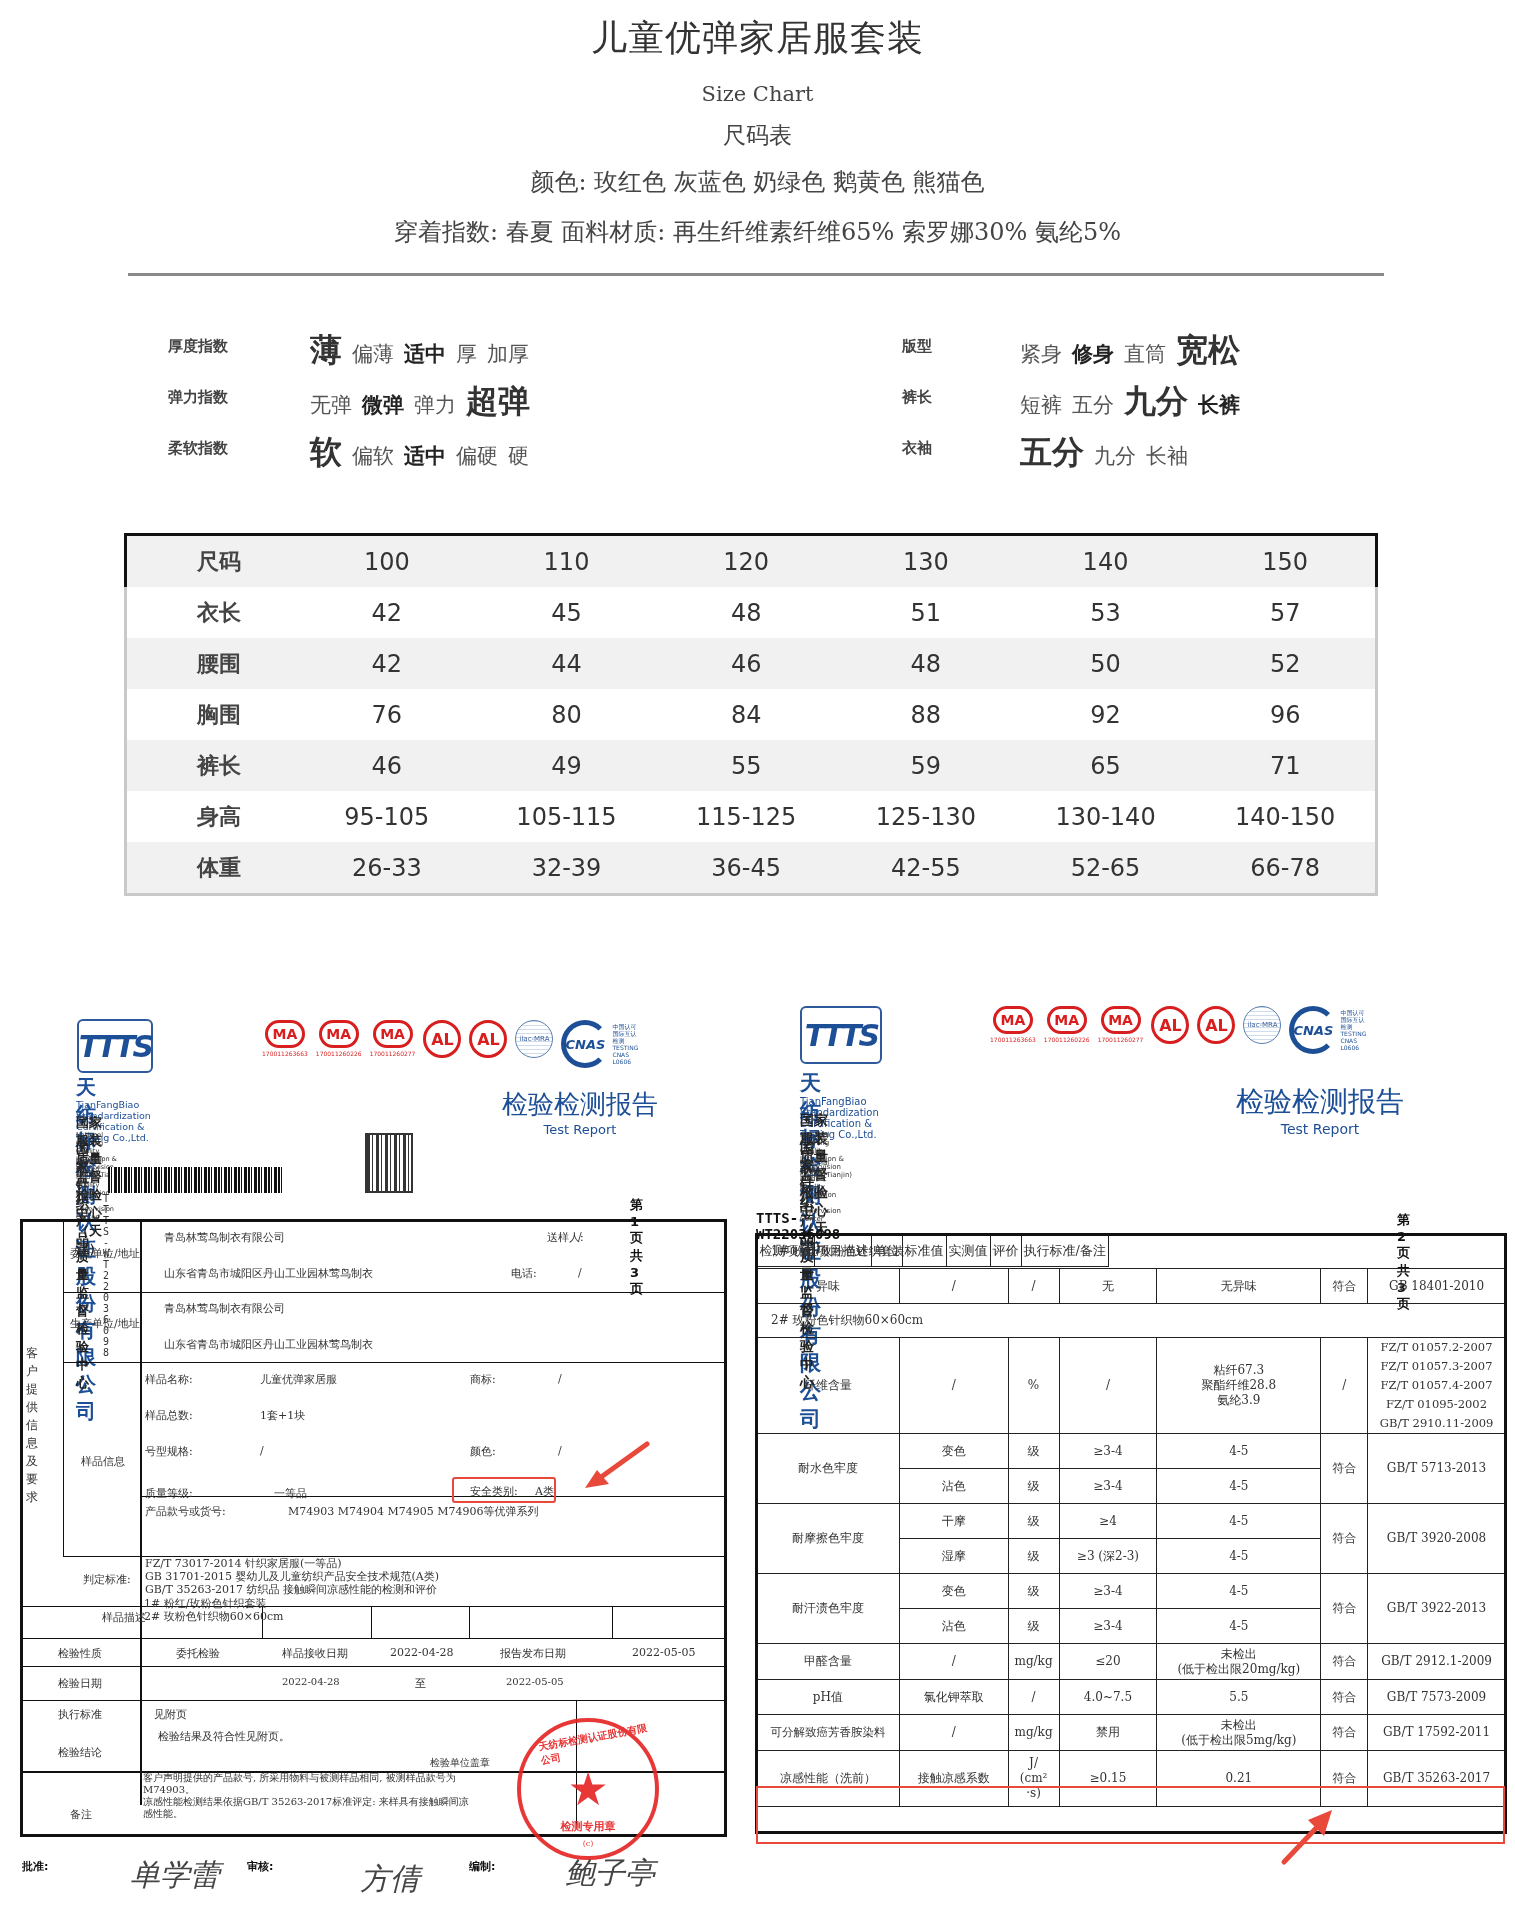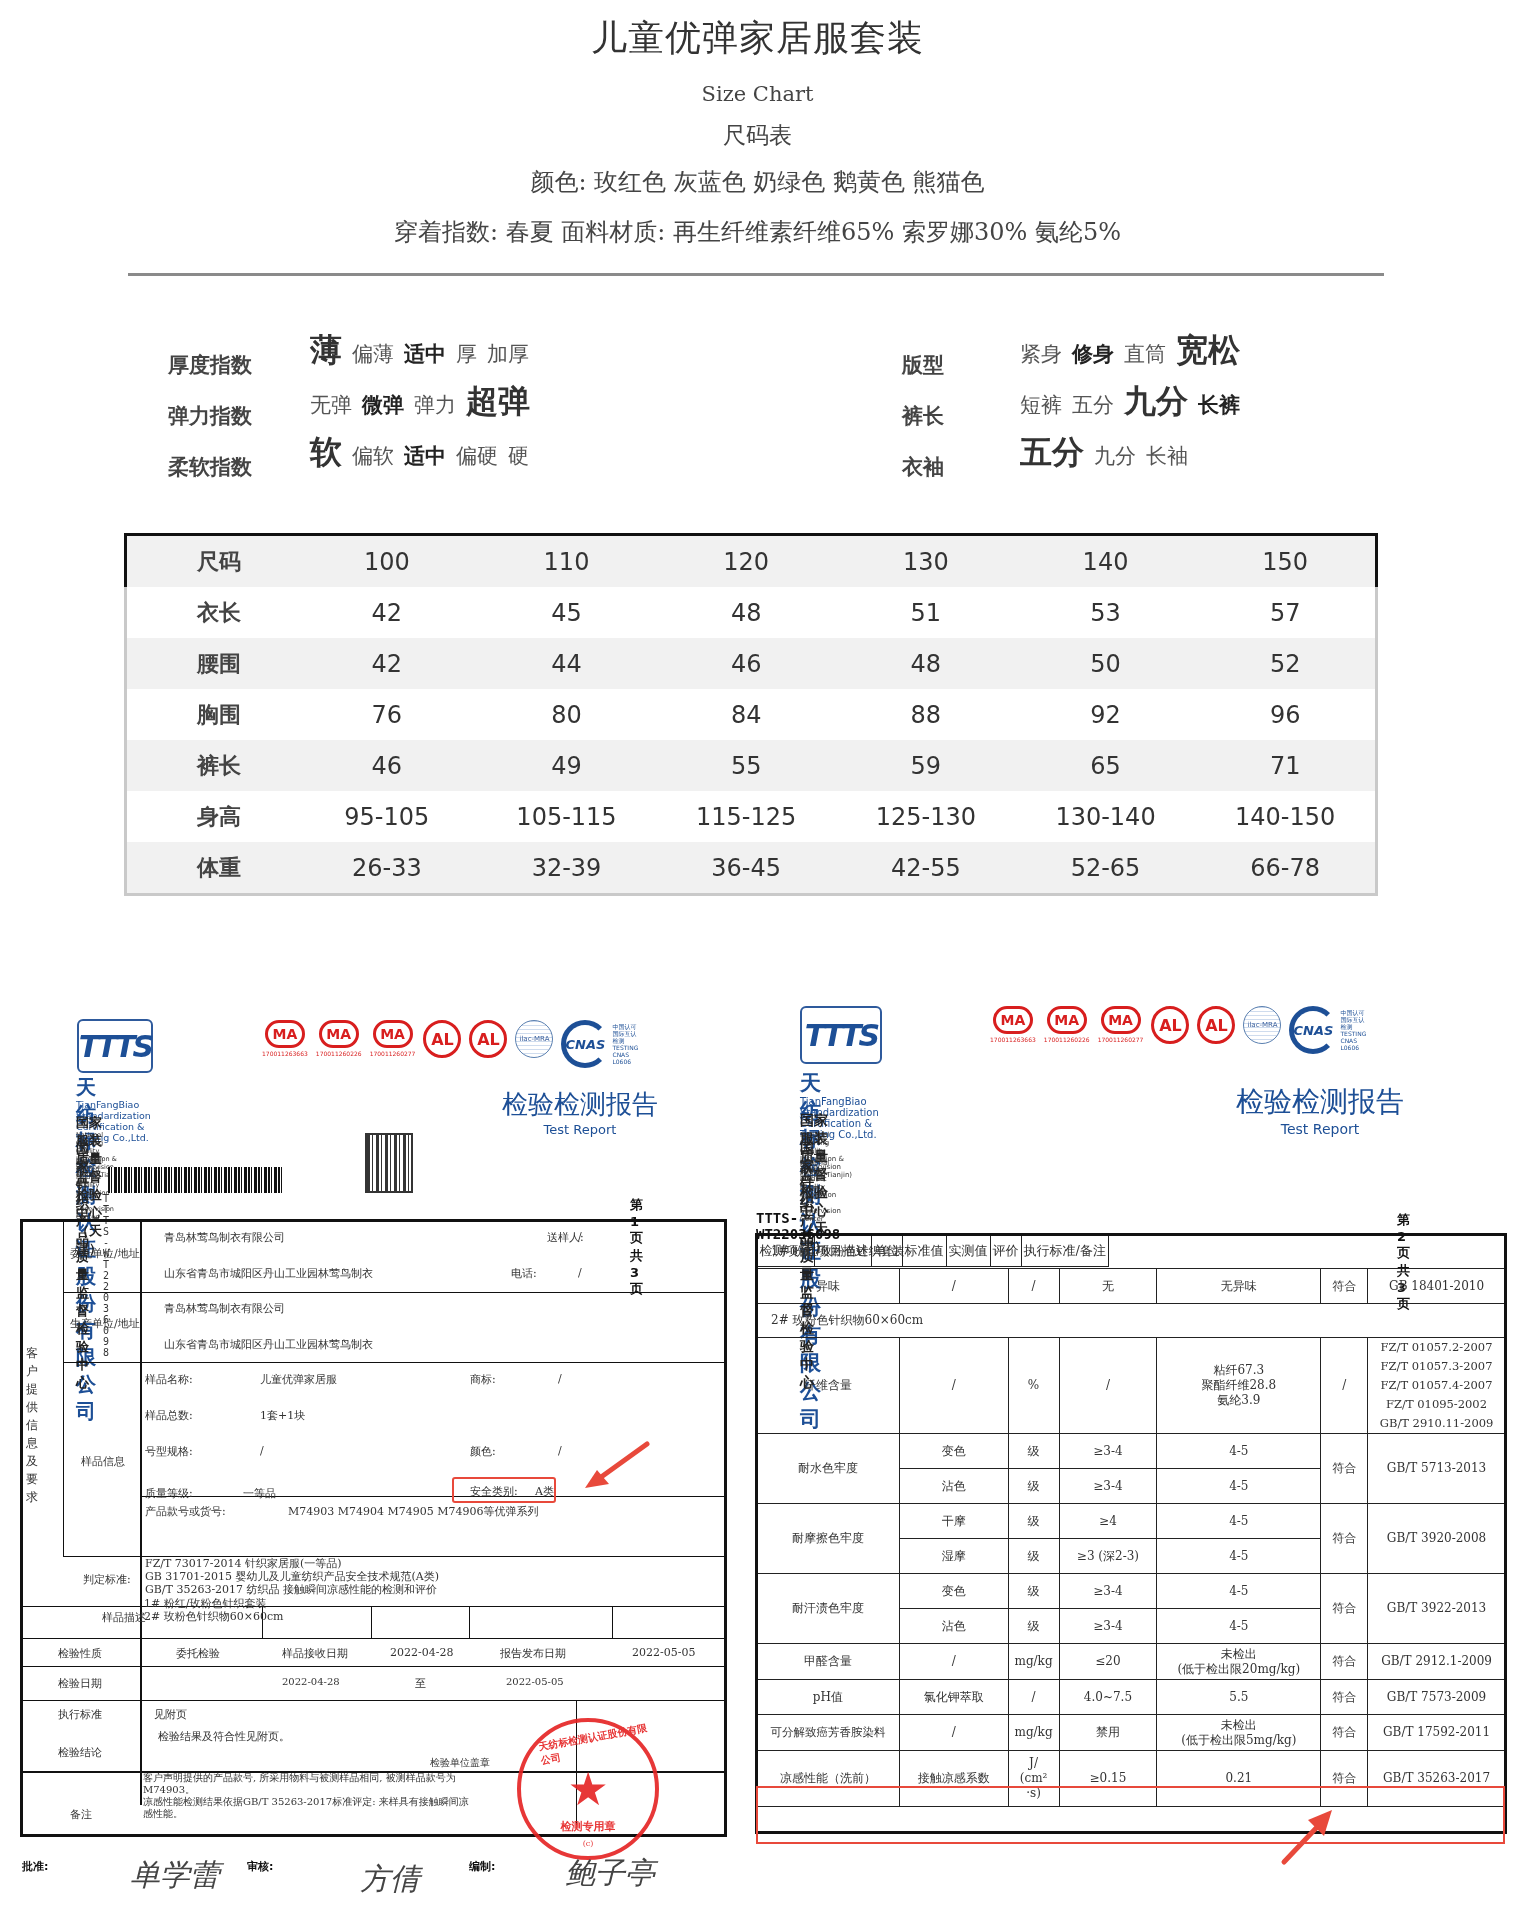--- a/index.html
+++ b/index.html
@@ -10,21 +10,21 @@
   .hdr { position: absolute; left: 0; top: 0; width: 1515px; text-align: center; }
   .title { position: absolute; top: 14px; width: 100%; font-size: 36px; color: #333; letter-spacing: 1px; font-family: "DejaVu Serif", serif; }
   .subtitle { position: absolute; top: 82px; width: 100%; font-size: 21px; color: #444; }
   .subtitle-cn { position: absolute; top: 120px; width: 100%; font-size: 23px; color: #444; }
   .colors-line { position: absolute; top: 166px; width: 100%; font-size: 24px; color: #444; }
   .material-line { position: absolute; top: 216px; width: 100%; font-size: 24px; color: #444; }
   .rule { position: absolute; top: 273px; left: 128px; width: 1256px; height: 3px; background: #8a8a8a; }
 
   
   .indices { position: absolute; top: 325px; left: 0; width: 1515px; font-family: "DejaVu Sans", sans-serif; }
-  .idx-label { position: absolute; font-size: 21px; font-weight: bold; color: #444; margin-top: 14px; }
+  .idx-label { position: absolute; font-size: 15px; font-weight: bold; color: #444; }
   .opts { position: absolute; display: flex; align-items: baseline; gap: 10px; white-space: nowrap; }
   .opt { font-size: 21px; color: #555; }
   .opt.em { font-size: 32px; font-weight: bold; color: #333; }
   .opt.md { color: #222; font-weight: bold; }
 
   
   .size-table { position: absolute; left: 124px; top: 533px; width: 1254px; border: 3px solid #c9c9c9; border-top: 3px solid #111; font-family: "DejaVu Sans", sans-serif; }
   .size-table .corner-l { position: absolute; left: -3px; top: -3px; width: 3px; height: 54px; background: #111; }
   .size-table .corner-r { position: absolute; right: -3px; top: -3px; width: 3px; height: 54px; background: #111; }
   .st-row { display: flex; height: 51px; align-items: center; }
@@ -301,21 +301,21 @@
   <div class="lt" style="left:237px; top:150px;">儿童优弹家居服</div>
   <div class="lt" style="left:447px; top:150px;">商标:</div>
   <div class="lt" style="left:535px; top:150px;">/</div>
   <div class="lt" style="left:122px; top:186px;">样品总数:</div>
   <div class="lt" style="left:237px; top:186px;">1套+1块</div>
   <div class="lt" style="left:122px; top:222px;">号型规格:</div>
   <div class="lt" style="left:237px; top:222px;">/</div>
   <div class="lt" style="left:447px; top:222px;">颜色:</div>
   <div class="lt" style="left:535px; top:222px;">/</div>
   <div class="lt" style="left:122px; top:264px;">质量等级:</div>
-  <div class="lt" style="left:220px; top:264px;">一等品</div>
+  <div class="lt" style="left:251px; top:264px;">一等品</div>
   <div class="highlight-box" style="left:429px; top:255px; width:104px; height:26px;"></div>
   <div class="lt" style="left:447px; top:262px;">安全类别:</div>
   <div class="lt" style="left:512px; top:262px;">A类</div>
   <div class="lt" style="left:122px; top:282px;">产品款号或货号:</div>
   <div class="lt" style="left:265px; top:282px;">M74903 M74904 M74905 M74906等优弹系列</div>
 
   <svg class="arrow" style="left:560px; top:218px;" width="70" height="50">
     <line x1="64" y1="4" x2="14" y2="40" stroke="#e8493b" stroke-width="5" stroke-linecap="round"></line>
     <polygon points="2,48 26,44 14,30" fill="#e8493b"></polygon>
   </svg>

